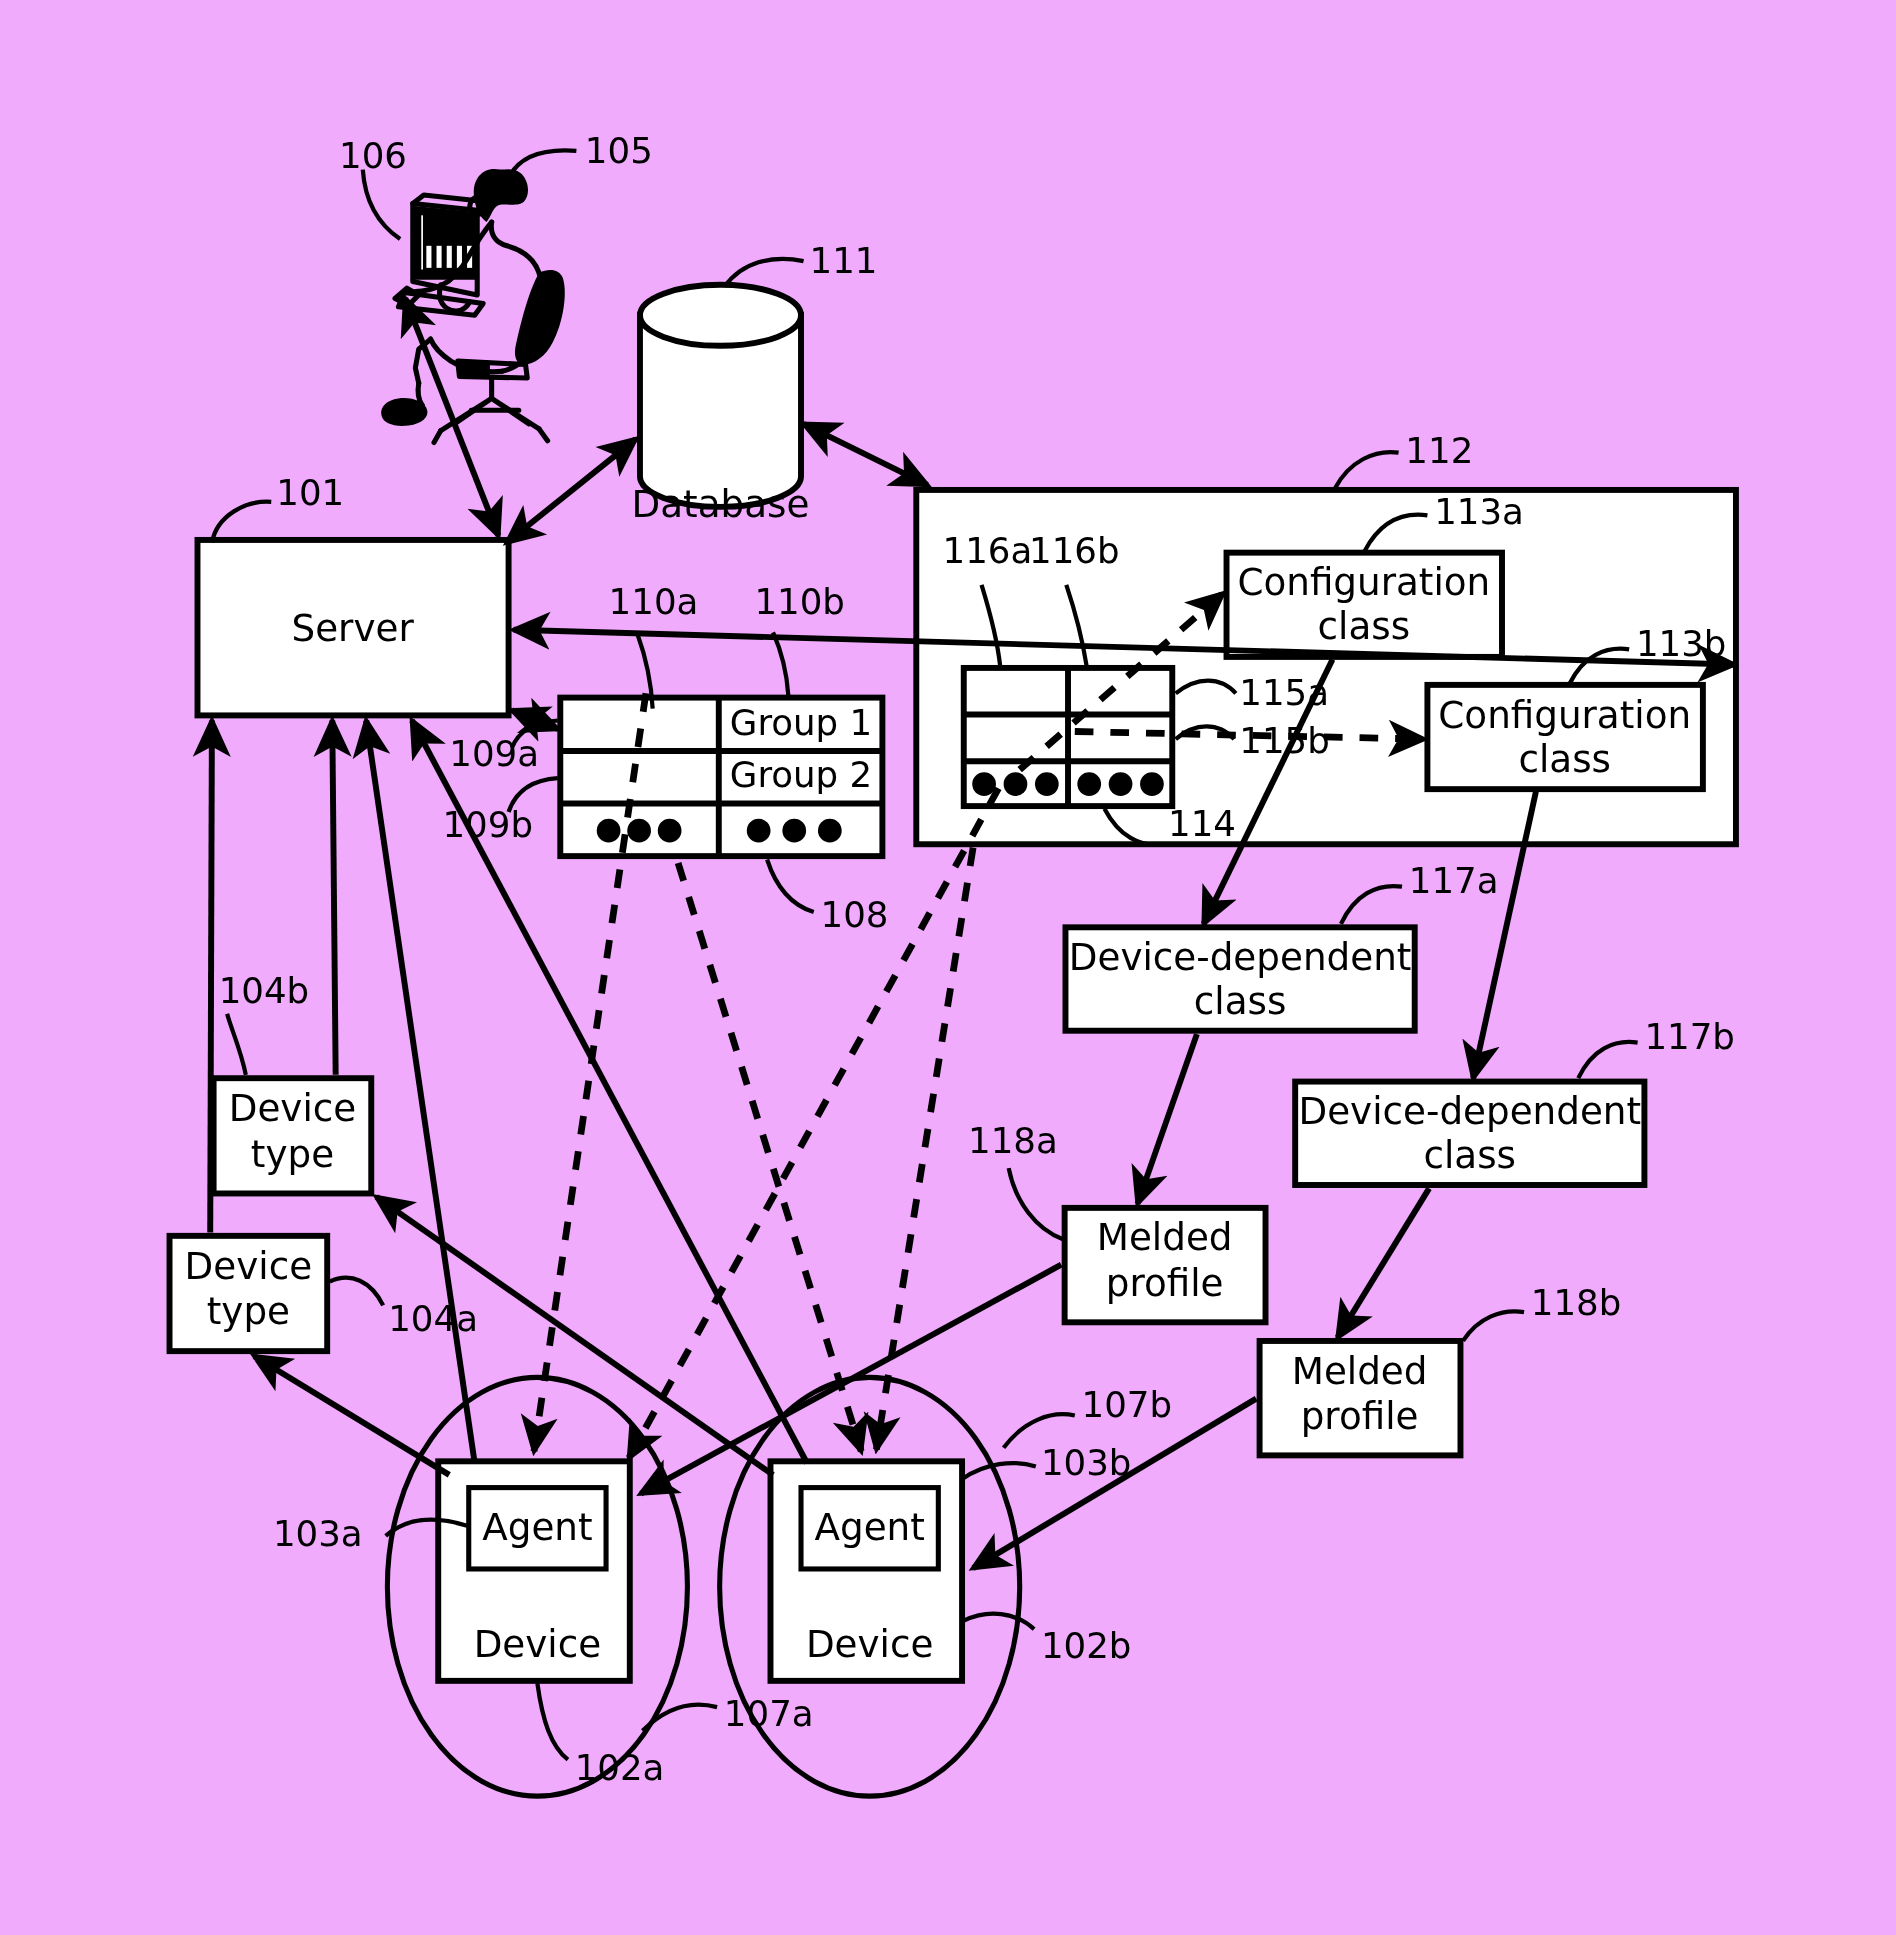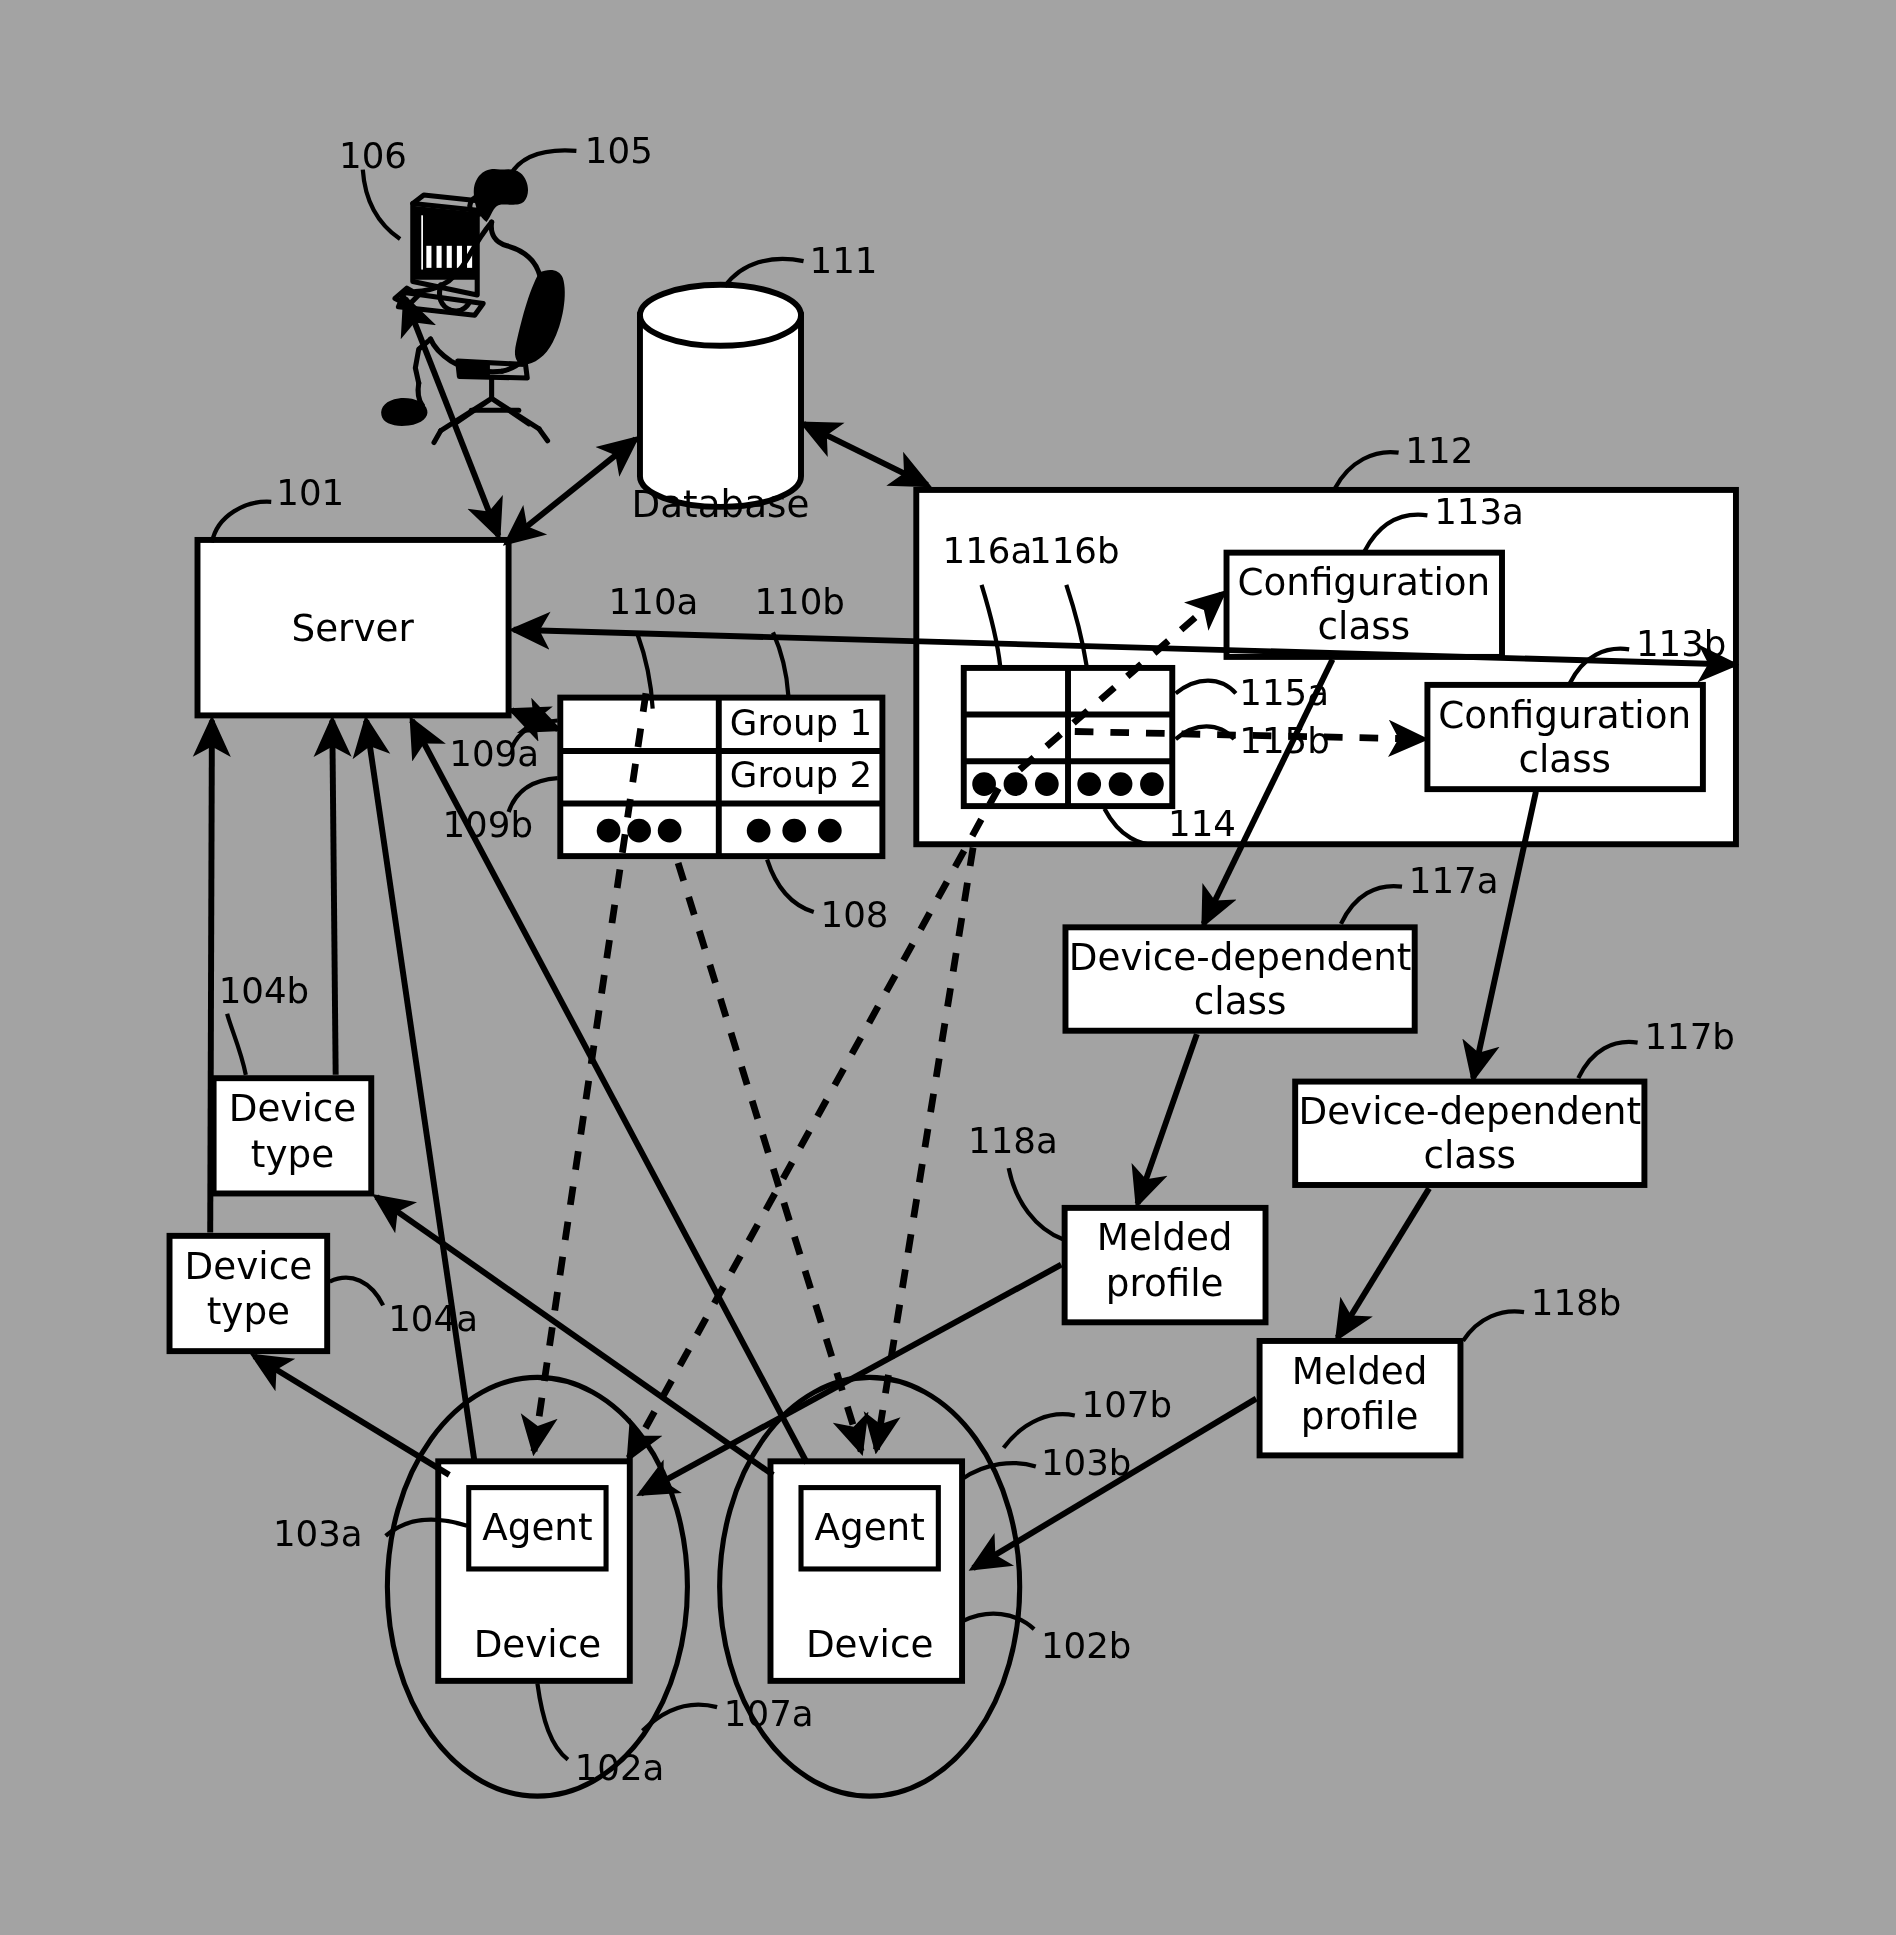--- a/index.html
+++ b/index.html
@@ -7,21 +7,21 @@
     padding: 0;
     background: #ffffff;
   }
   body {
     font-family: "DejaVu Sans", sans-serif;
   }
   #figure-root {
     position: relative;
     width: 1897px;
     height: 1936px;
-    background: #a3a3a3;
+    background: #f0abfc;
     overflow: hidden;
   }
   svg#figure-svg {
     position: absolute;
     top: 0; left: 0;
     width: 1897px;
     height: 1936px;
     display: block;
   }
   .node-box {

